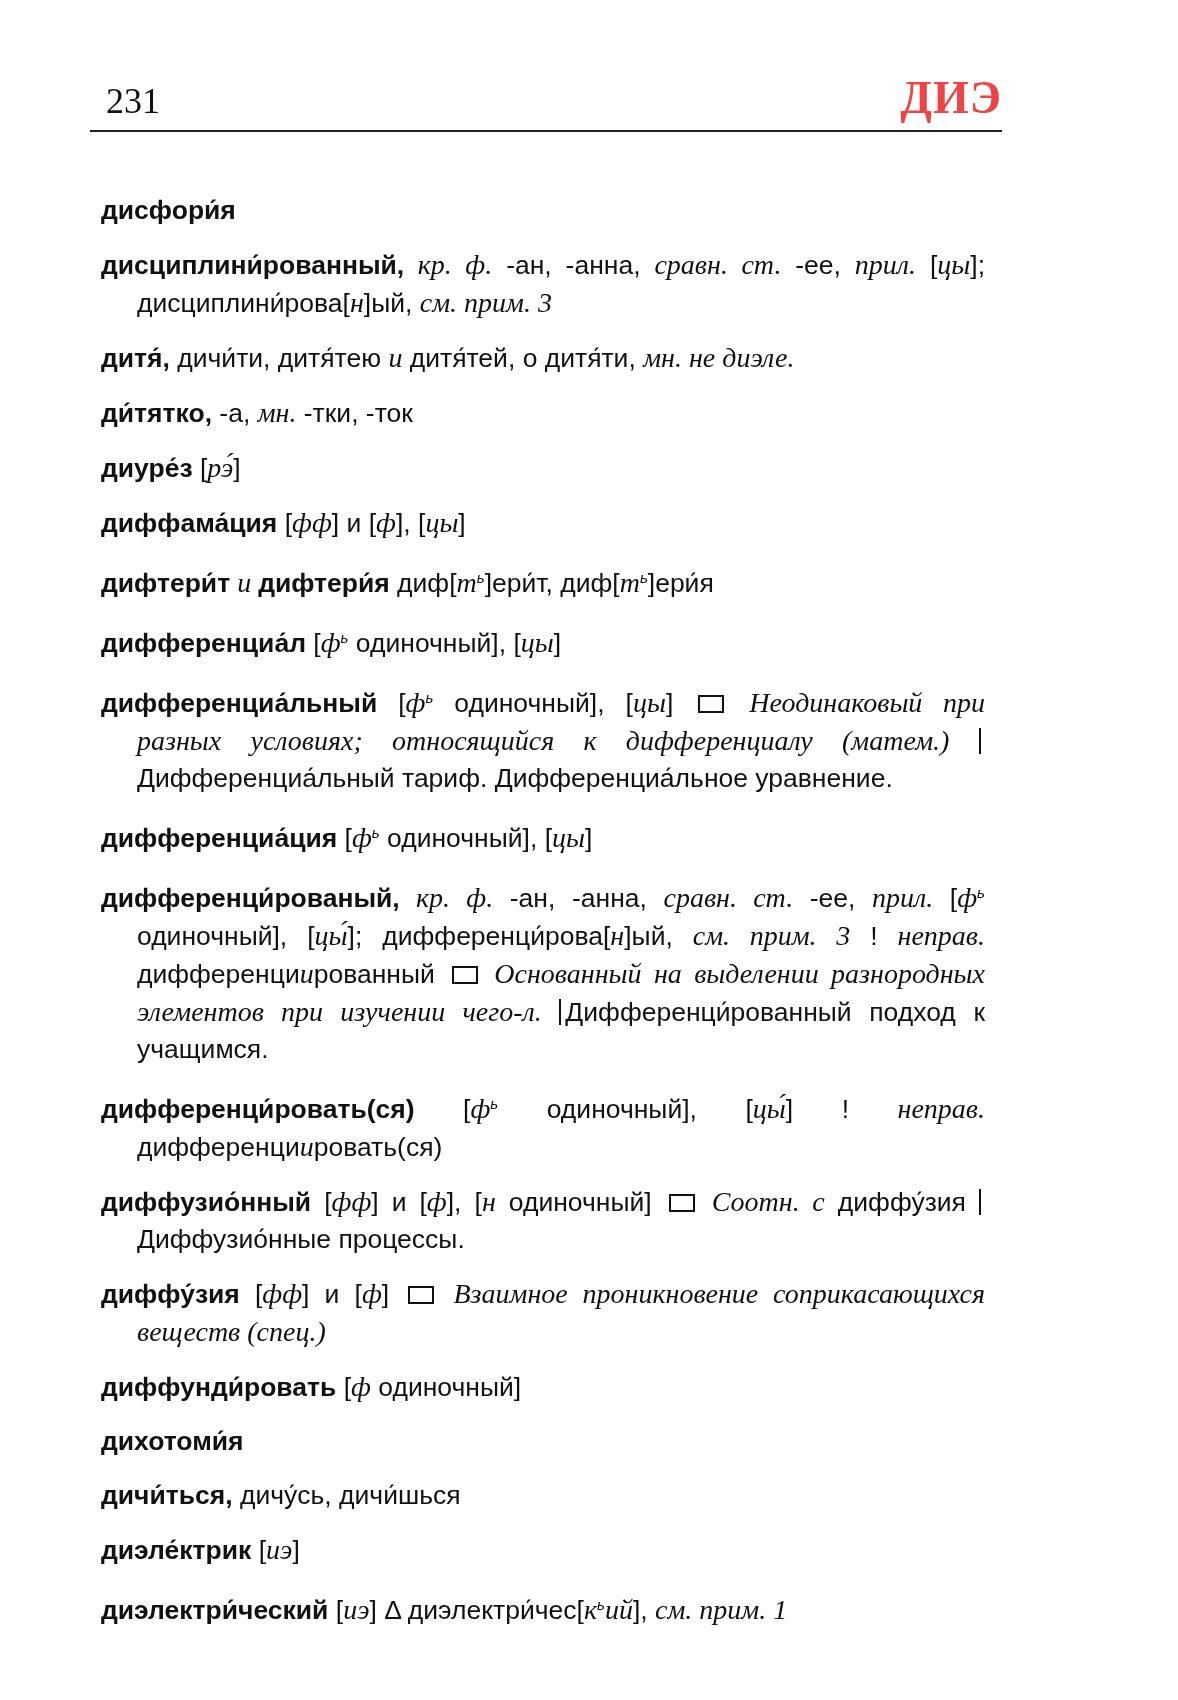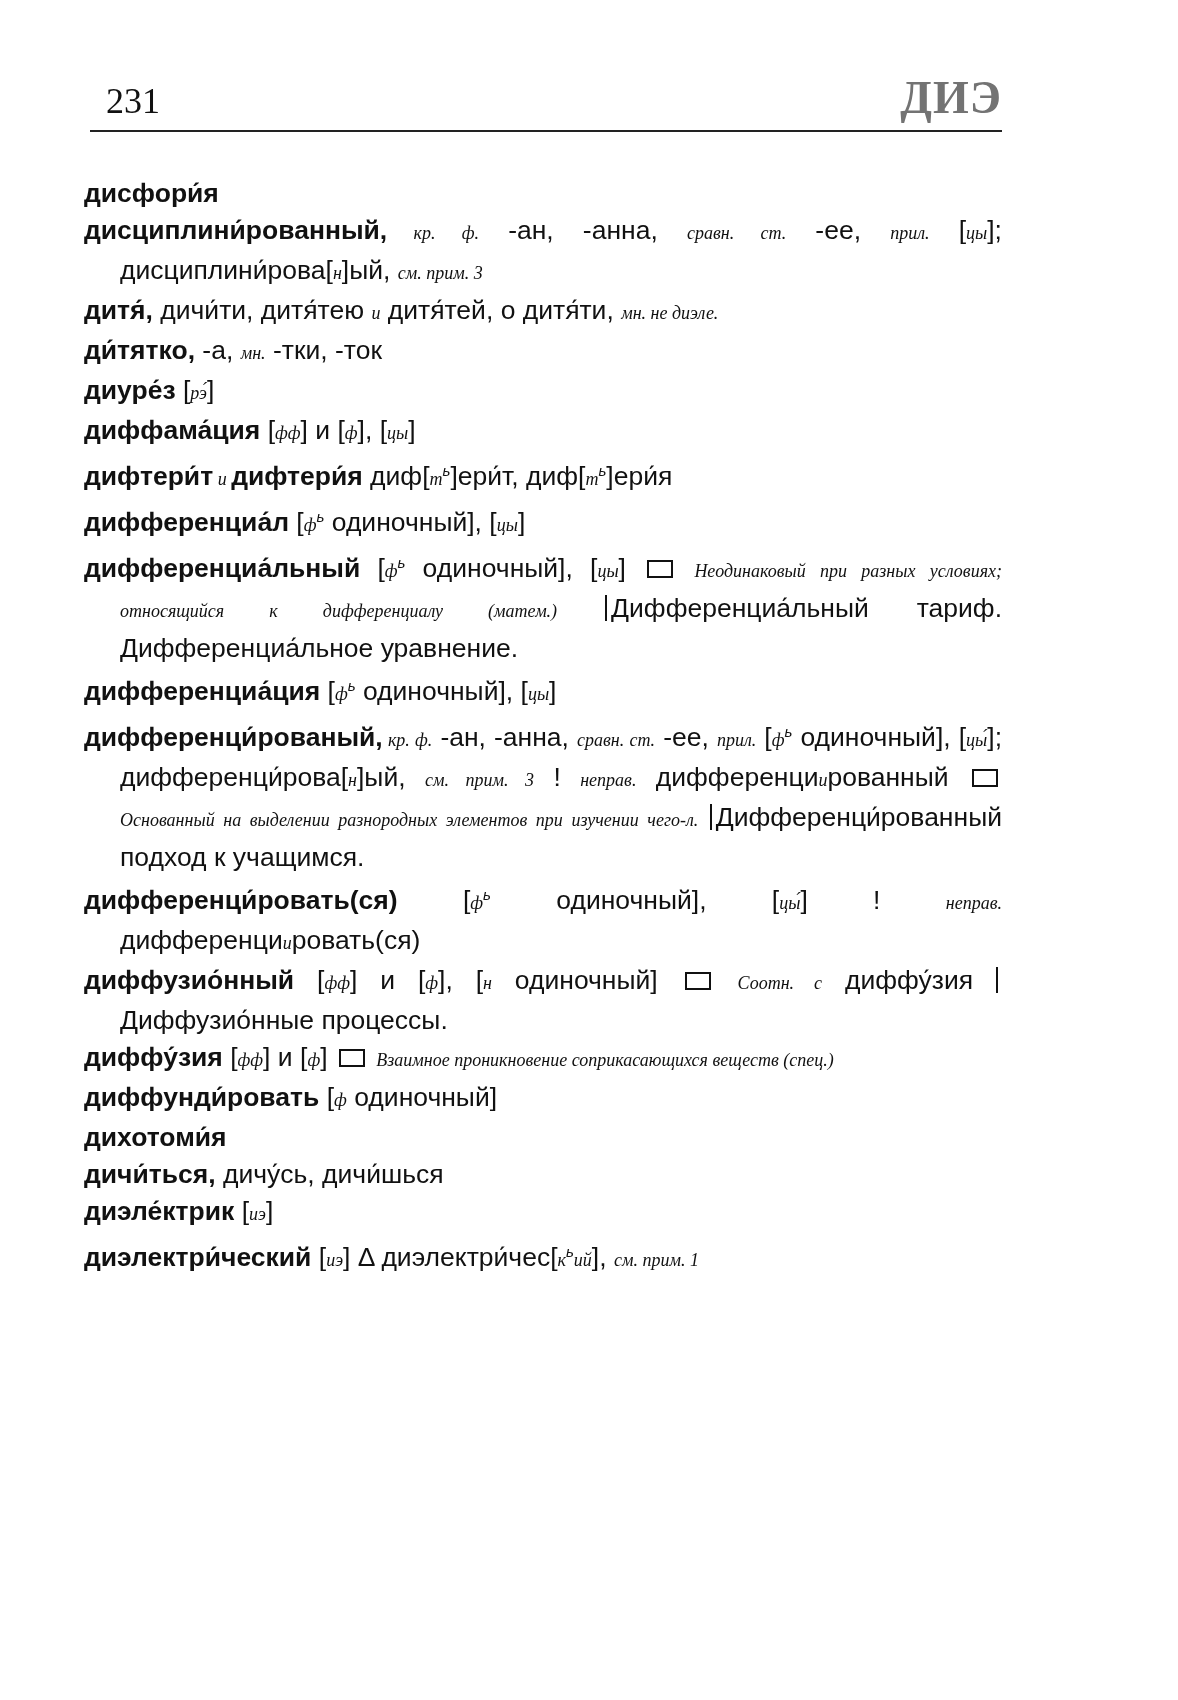--- a/index.html
+++ b/index.html
@@ -10,30 +10,30 @@
     .page-header {
       position: absolute; left: 90px; top: 72px; width: 912px; height: 58px;
       border-bottom: 2px solid #222;
     }
     .page-number {
       position: absolute; left: 0; bottom: 8px;
       font-family: "Liberation Serif", serif; font-size: 36px; color: #111; margin-left: 16px;
     }
     .running-head {
       position: absolute; right: 0; bottom: 6px;
-      font-family: "Liberation Serif", serif; font-size: 46px; font-weight: bold; color: #737373;
+      font-family: "Liberation Serif", serif; font-size: 46px; font-weight: bold; color: #ef4444;
       letter-spacing: 1px;
     }
     .entries {
       position: absolute; left: 84px; top: 175px; width: 918px;
       font-size: 26.5px; line-height: 37px;
     }
-    .entry { margin: 0; padding-left: 36px; text-indent: -36px; text-align: justify; }
+    .entry { margin: 17px; padding-left: 36px; text-indent: -36px; text-align: justify; }
     .hw { font-weight: bold; font-family: "Liberation Sans", sans-serif; font-stretch: condensed; }
-    .it { font-style: italic; font-family: "Liberation Serif", serif; font-size: 18px; }
+    .it { font-style: italic; font-family: "Liberation Serif", serif; font-size: 28px; }
     .sup { font-size: 15px; vertical-align: 9px; font-style: italic; }
     .box {
       display: inline-block; width: 26px; height: 18px; border: 2px solid #111;
       vertical-align: -1px; margin: 0 4px; box-sizing: border-box;
     }
     .bar { display: inline-block; border-left: 2px solid #111; height: 26px; vertical-align: -4px; margin-right: 4px; }
   </style>
 </head>
 <body>
 

